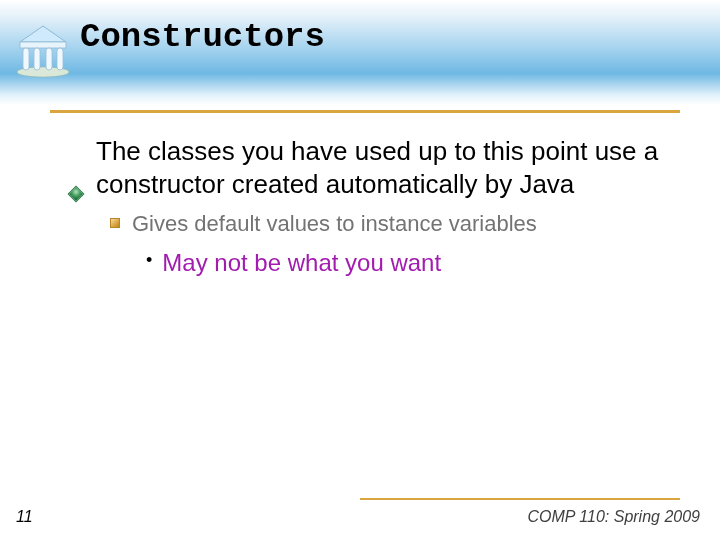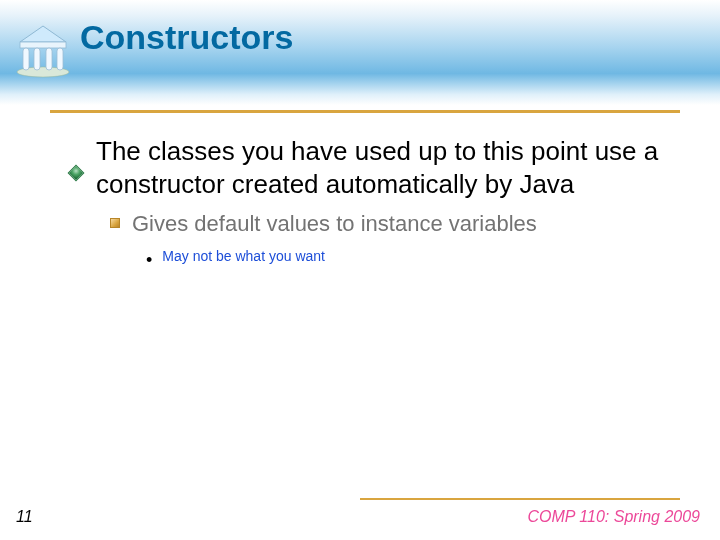--- a/index.html
+++ b/index.html
@@ -21,45 +21,45 @@
     position: absolute;
     top: 18px;
     left: 12px;
     width: 62px;
     height: 62px;
   }
   .title {
     position: absolute;
     top: 18px;
     left: 80px;
-    font-family: Liberation Sans, sans-serif;
+    font-family: Liberation Mono, monospace;
     font-weight: 700;
     font-size: 34px;
-    color: #0369a1;
+    color: #000000;
   }
   .title-rule {
     position: absolute;
     top: 110px;
     left: 50px;
     right: 40px;
     height: 3px;
     background: #d9a53f;
   }
   .content {
     position: absolute;
     top: 135px;
     left: 70px;
     right: 50px;
   }
   .lvl1 {
     margin-bottom: 22px;
   }
   .lvl1-row {
     display: flex;
-    align-items: center;
+    align-items: flex-end;
   }
   .bullet-diamond {
     flex: 0 0 auto;
     width: 12px;
     height: 12px;
     margin-top: 10px;
     margin-right: 14px;
     background: radial-gradient(circle at 35% 35%, #b7e0c4 0%, #4da566 40%, #1f6f3a 80%);
     transform: rotate(45deg);
     border: 1px solid #2a7a45;
@@ -96,23 +96,23 @@
     align-items: flex-start;
   }
   .bullet-dot {
     flex: 0 0 auto;
     margin-top: 3px;
     margin-right: 10px;
     font-size: 18px;
     color: #000;
   }
   .lvl3-text {
-    font-size: 14px;
+    font-size: 24px;
     line-height: 1.3;
-    color: #1d4ed8;
+    color: #a21caf;
   }
   .footer-rule {
     position: absolute;
     bottom: 40px;
     left: 360px;
     right: 40px;
     height: 2px;
     background: #d9a53f;
   }
   .page-number {
@@ -123,21 +123,21 @@
     font-size: 16px;
     color: #000;
     font-family: Verdana, Geneva, sans-serif;
   }
   .course-label {
     position: absolute;
     bottom: 14px;
     right: 20px;
     font-style: italic;
     font-size: 16px;
-    color: #ec4899;
+    color: #404040;
     font-family: Verdana, Geneva, sans-serif;
   }
 </style>
 </head>
 <body>
 
 <div class="header-band"></div>
 
 <div class="logo">
   <svg viewBox="0 0 62 62" width="62" height="62">

